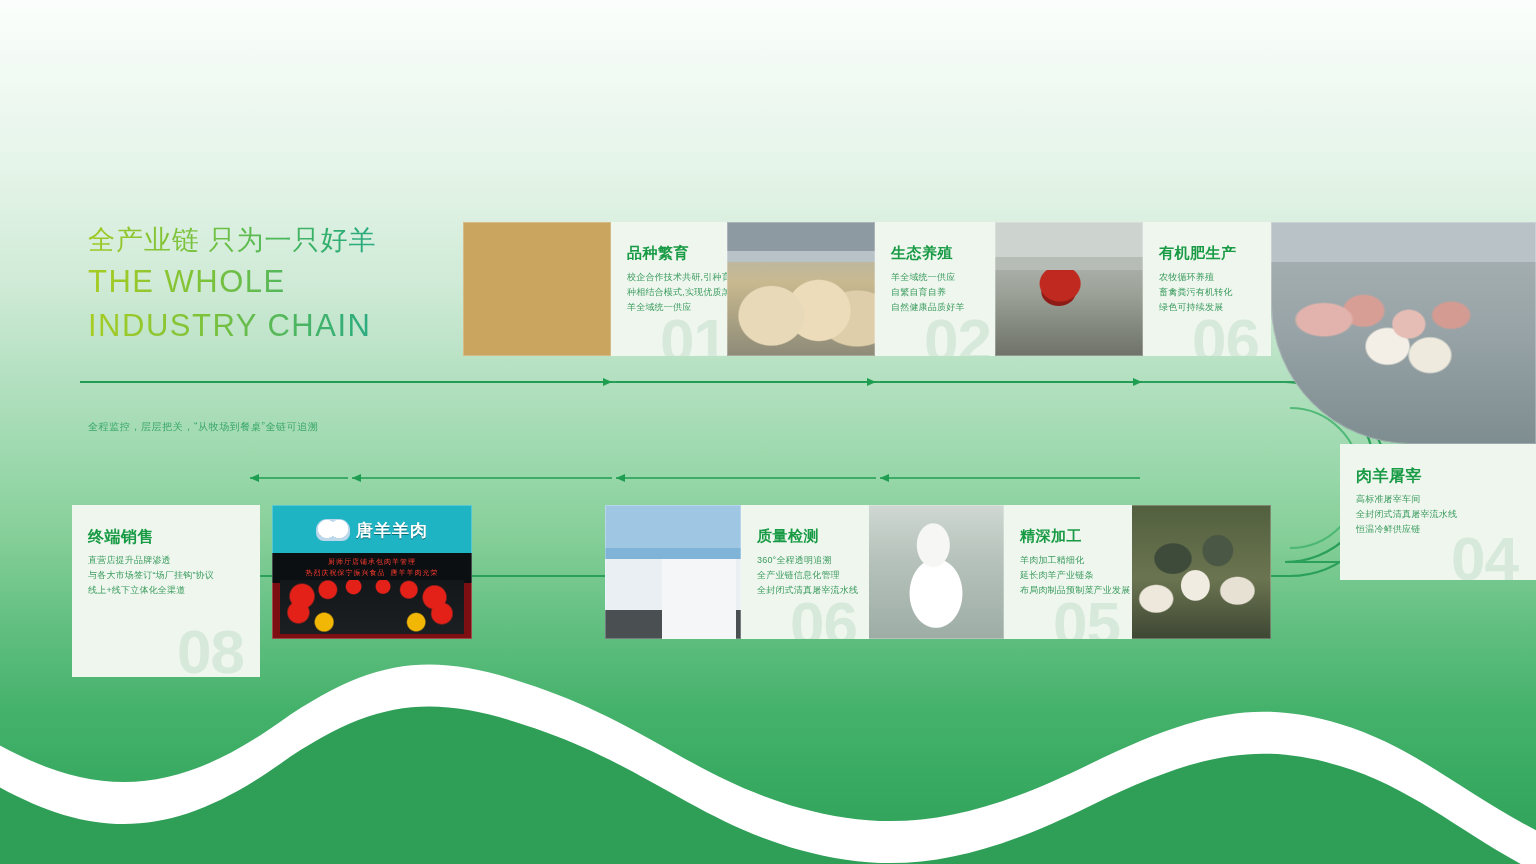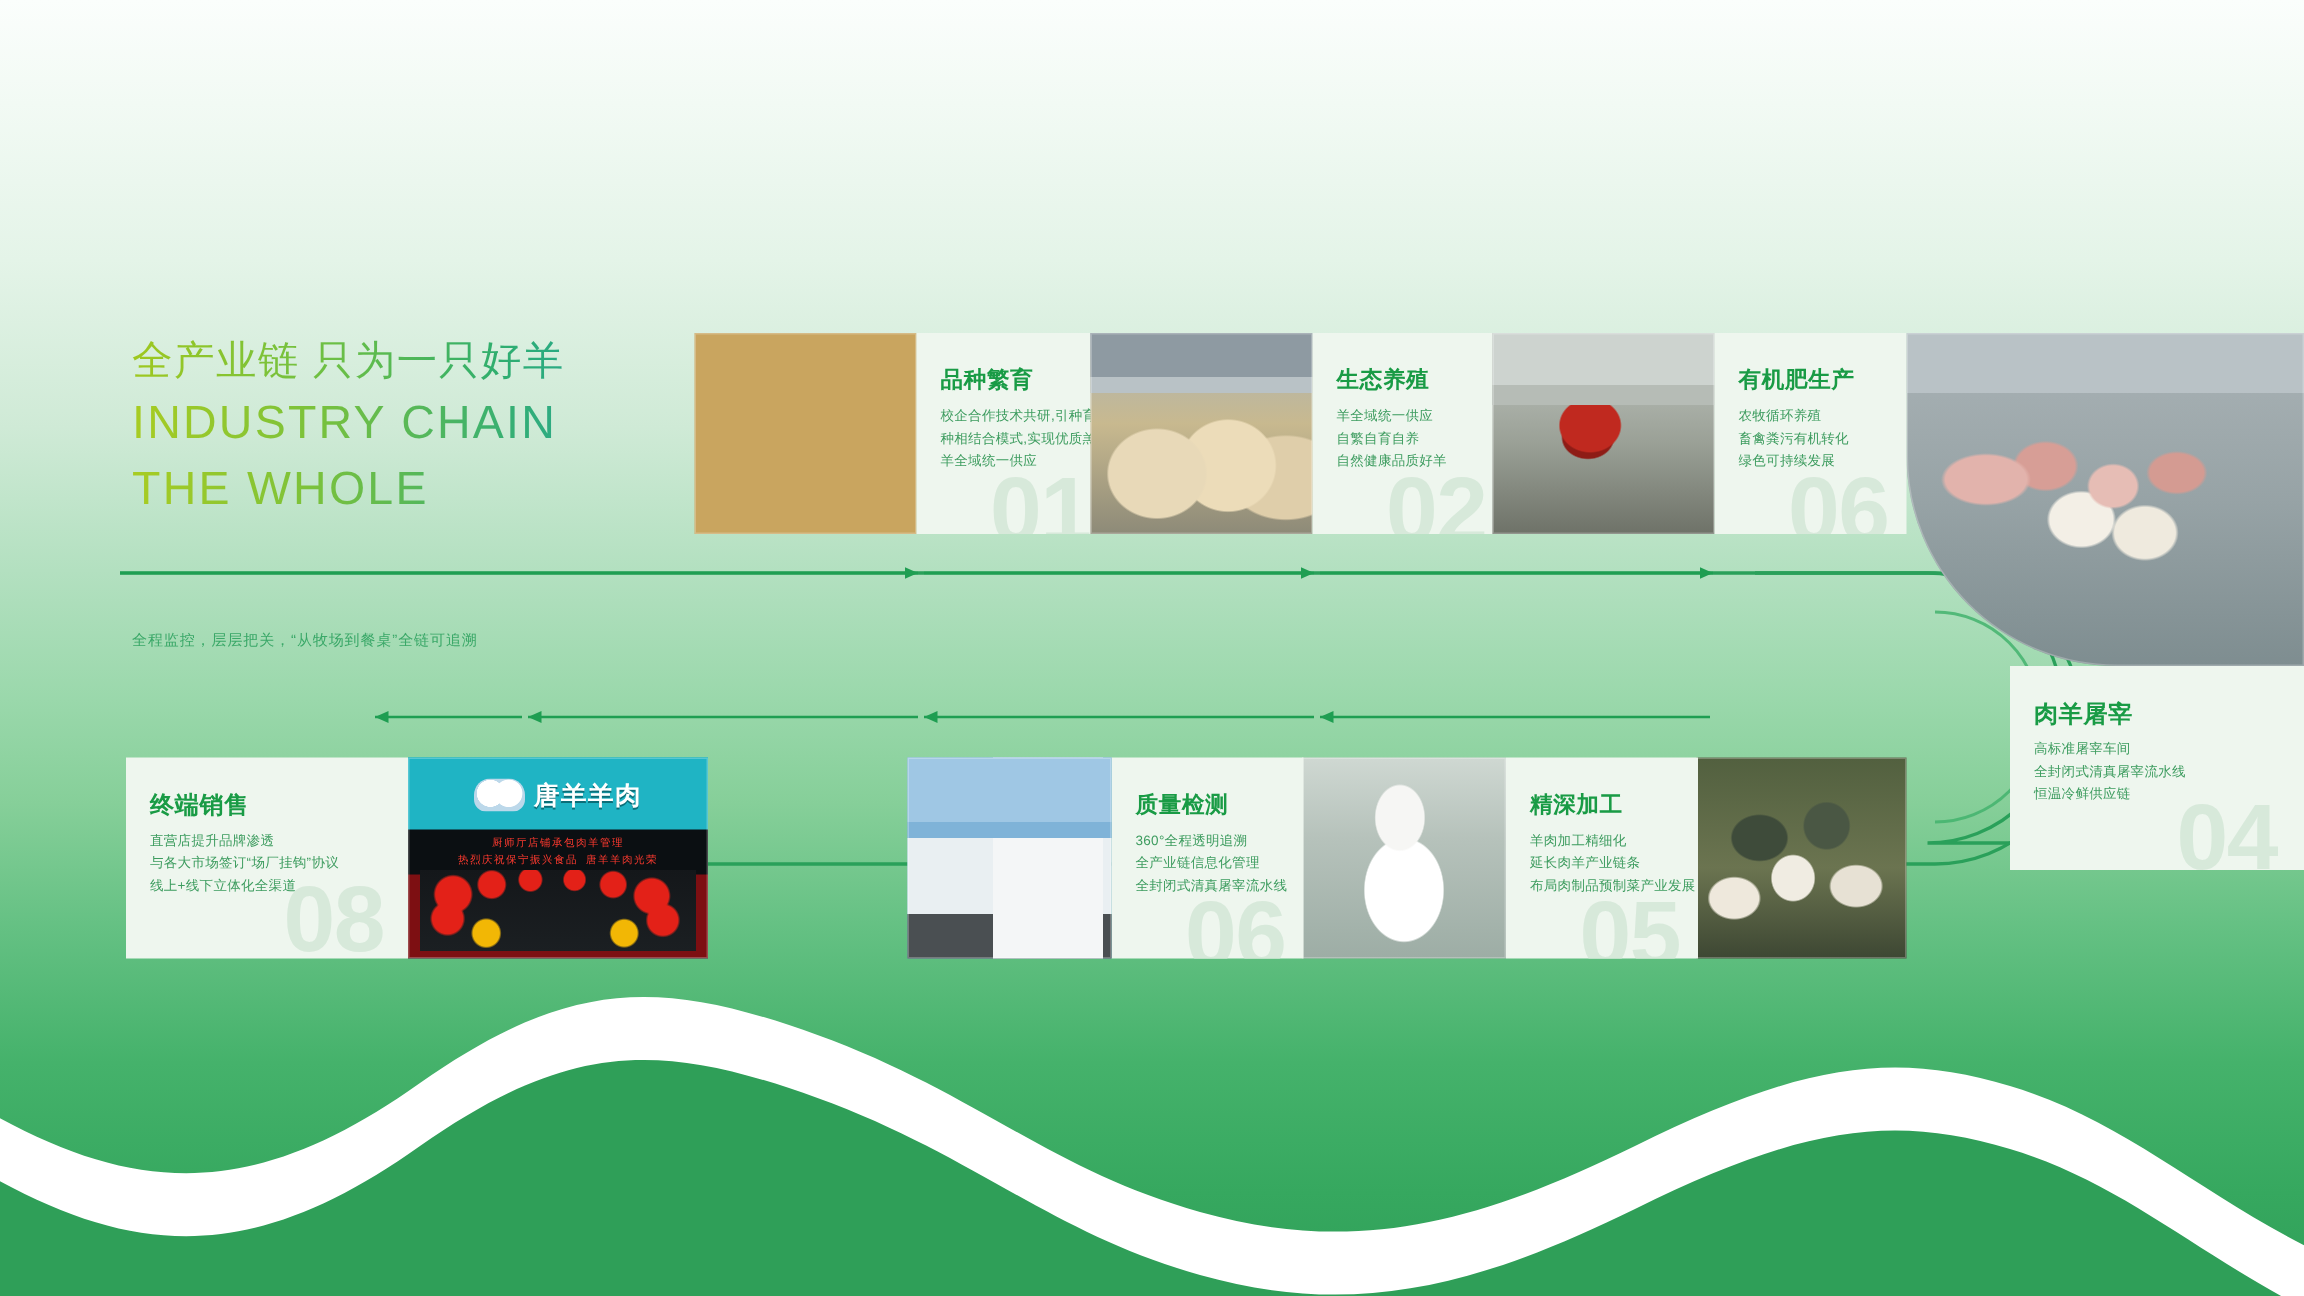--- a/index.html
+++ b/index.html
@@ -194,22 +194,22 @@
 
   .tile-border { position: absolute; inset: 0; border: 1px solid rgba(255,255,255,.25); }
 </style>
 </head>
 <body>
 
 <div id="stage">
 
   <div id="headline">
     <div class="h-cn">全产业链  只为一只好羊</div>
+    <div class="h-en">THE WHOLE</div>
     <div class="h-en">INDUSTRY CHAIN</div>
-    <div class="h-en">THE WHOLE</div>
   </div>
   <div id="subline">全程监控，层层把关，“从牧场到餐桌”全链可追溯</div>
 
   <svg id="track" viewBox="0 0 1536 864" xmlns="http://www.w3.org/2000/svg">
     <defs>
       <marker id="arrR" markerWidth="10" markerHeight="10" refX="9" refY="4" orient="auto" markerUnits="userSpaceOnUse">
         <path d="M0,0 L9,4 L0,8 Z" fill="#1f9e52"></path>
       </marker>
       <marker id="arrL" markerWidth="10" markerHeight="10" refX="9" refY="4" orient="auto" markerUnits="userSpaceOnUse">
         <path d="M0,0 L9,4 L0,8 Z" fill="#1f9e52"></path>
@@ -333,21 +333,21 @@
       <div class="txt">唐羊羊肉</div>
     </div>
     <div class="store-led">
       <span>厨师厅店铺承包肉羊管理</span>
       <span>热烈庆祝保宁振兴食品 唐羊羊肉光荣</span>
     </div>
     <div class="store-balloons"></div>
     <div class="tile-border"></div>
   </div>
 
-  <div class="card wide" style="left:84px; top:505px; width:188px; height:134px;">
+  <div class="card wide" style="left:72px; top:505px; width:188px; height:172px;">
     <div class="ttl">终端销售</div>
     <div class="lines">
       <div>直营店提升品牌渗透</div>
       <div>与各大市场签订“场厂挂钩”协议</div>
       <div>线上+线下立体化全渠道</div>
     </div>
     <div class="num" style="right:16px; bottom:-6px;">08</div>
   </div>
 
   <svg id="wave" viewBox="0 0 1536 260" preserveAspectRatio="none" xmlns="http://www.w3.org/2000/svg">

